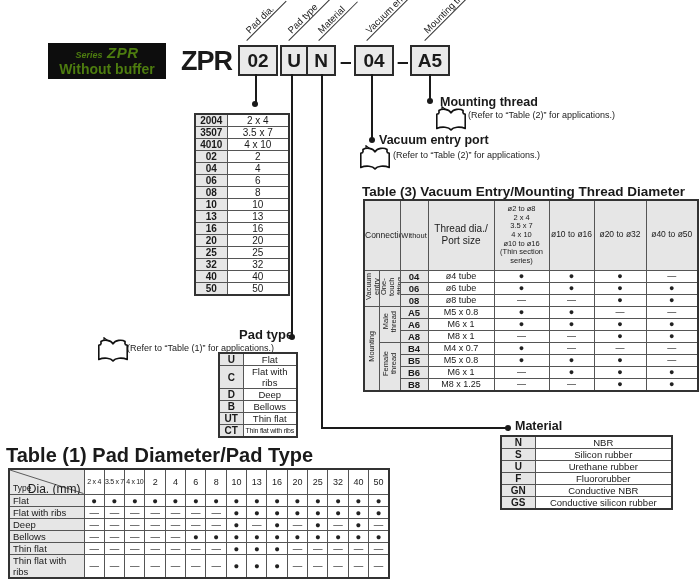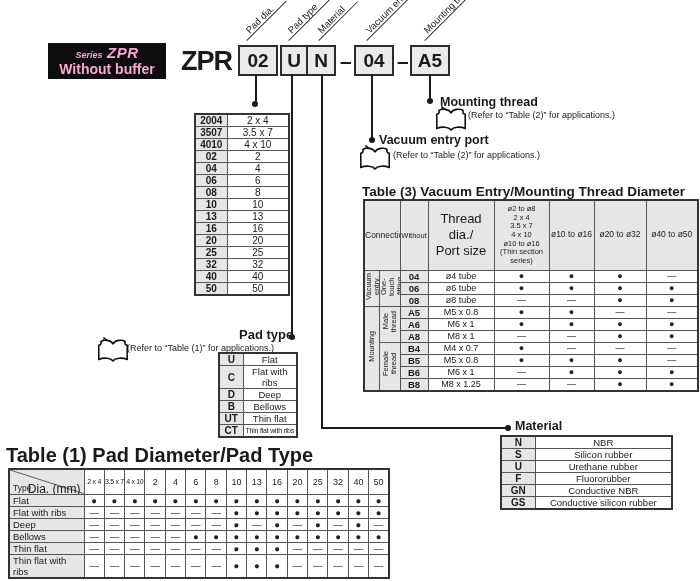--- a/index.html
+++ b/index.html
@@ -4,21 +4,21 @@
 <style>
   * { box-sizing: border-box; margin: 0; padding: 0; }
   html, body { background: #fff; }
   .page {
     position: relative; width: 700px; height: 581px; background: #fff;
     font-family: "Liberation Sans", sans-serif; color: #1a1a1a; overflow: hidden;
   }
   
   .badge {
     position: absolute; left: 48px; top: 43px; width: 118px; height: 36px;
-    background: #0d0d0d; color: #f9a8d4; display: flex; flex-direction: column;
+    background: #0d0d0d; color: #4d7c0f; display: flex; flex-direction: column;
     align-items: center; justify-content: center; line-height: 1.05;
   }
   .badge .series-word { font-style: italic; font-weight: bold; font-size: 9px; }
   .badge .series-name { font-style: italic; font-weight: bold; font-size: 15px; letter-spacing: 0.5px; }
   .badge .subtitle { font-weight: bold; font-size: 14px; }
   
   .zpr-prefix { position: absolute; left: 181px; top: 46px; font-size: 27px; font-weight: bold; letter-spacing: -1px; }
   .code-box {
     position: absolute; top: 45px; height: 31px; background: #eaeaea;
     border: 2px solid #2b2b2b; display: flex; align-items: center; justify-content: center;
@@ -78,21 +78,21 @@
   #pad-type-table tr:last-child td.val { font-size: 7px; letter-spacing: -0.2px; }
   
   #material-table { position: absolute; left: 500px; top: 435px; width: 173px; font-size: 9.5px; }
   #material-table td { height: 10px; }
   #material-table td.sym { width: 34px; font-weight: bold; font-size: 10px; }
   
   .t2-title { position: absolute; left: 362px; top: 184px; font-size: 13.5px; font-weight: bold; white-space: nowrap; }
   #table2-grid { position: absolute; left: 363px; top: 199px; width: 334px; }
   #table2-grid th.h { height: 70px; font-weight: normal; font-size: 8.5px; }
   #table2-grid th.symh { font-size: 7.5px; }
-  #table2-grid th.threadh { font-size: 13px; white-space: pre-line; line-height: 1.25; }
+  #table2-grid th.threadh { font-size: 10px; white-space: pre-line; line-height: 1.25; }
   #table2-grid th.sizeh { font-size: 8.5px; white-space: pre-line; line-height: 1.15; }
   #table2-grid th.sizeh.multi { font-size: 7.5px; }
   #table2-grid td { height: 12px; }
   #table2-grid td.sym { font-weight: bold; font-size: 9.5px; }
   #table2-grid td.thr { font-size: 9px; }
   #table2-grid td.mark { font-size: 9px; }
   td.rot { padding: 0; }
   .vtext { display: inline-block; writing-mode: vertical-rl; transform: rotate(180deg);
     white-space: pre-line; font-size: 7.5px; line-height: 1.05; }
   

